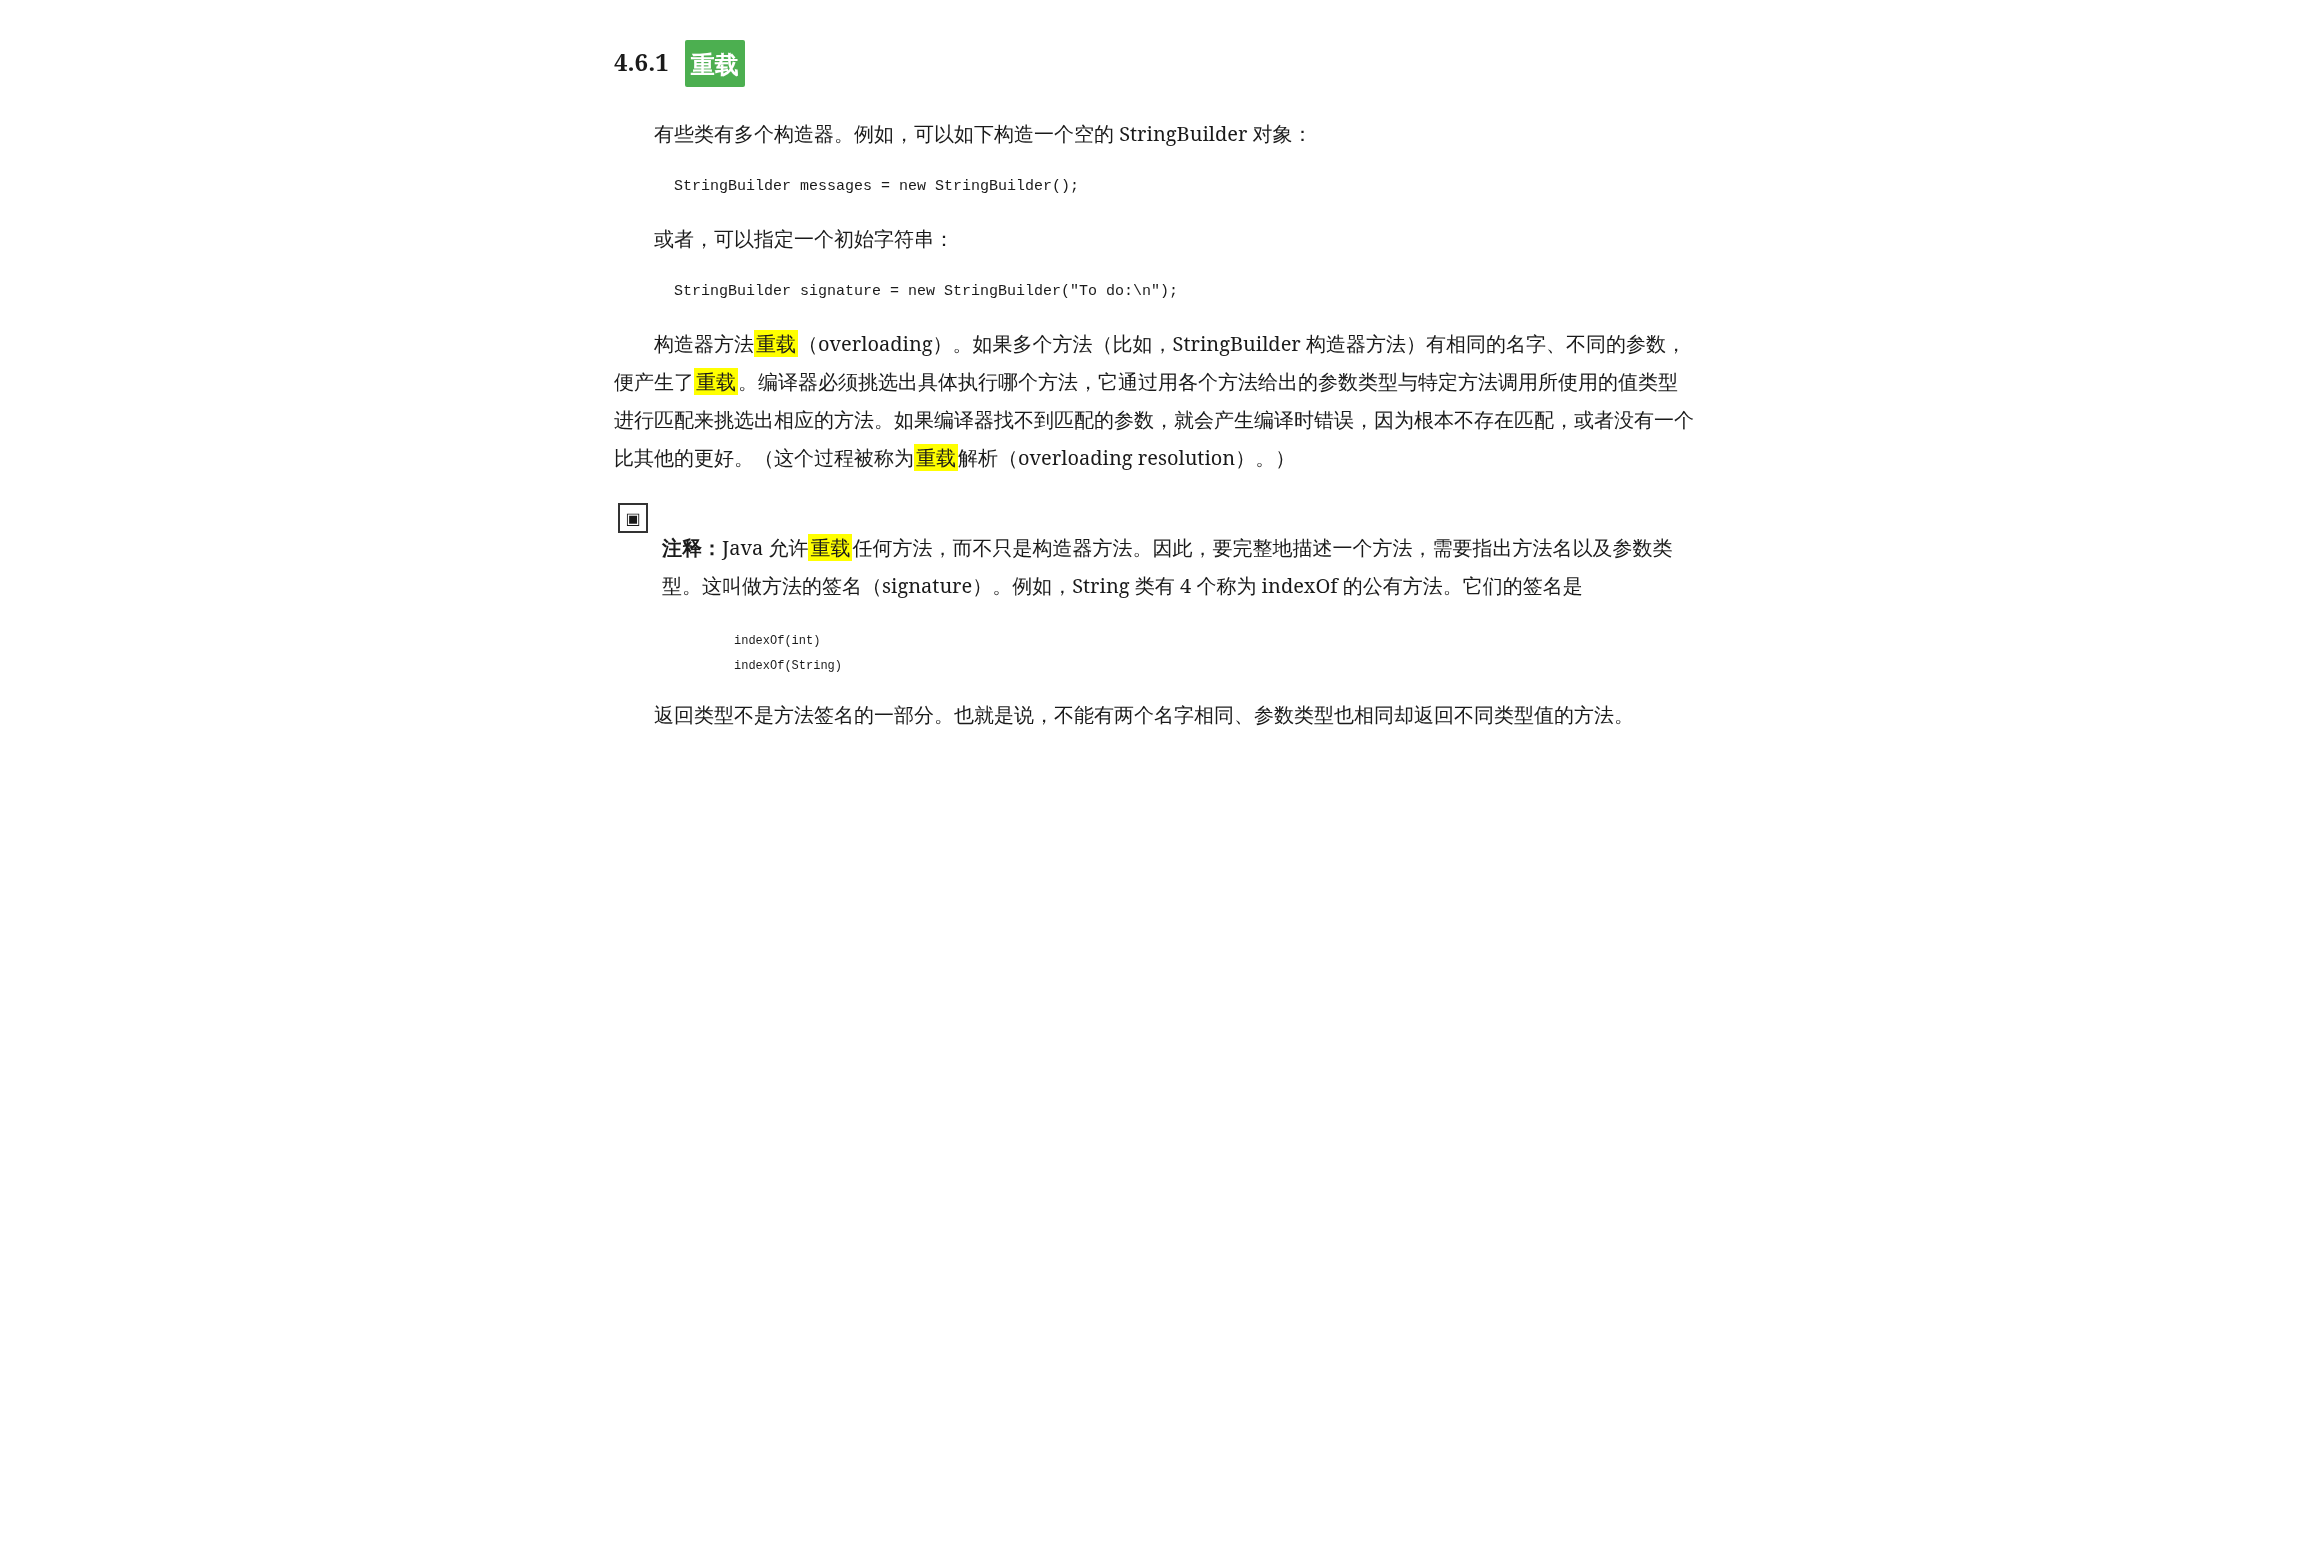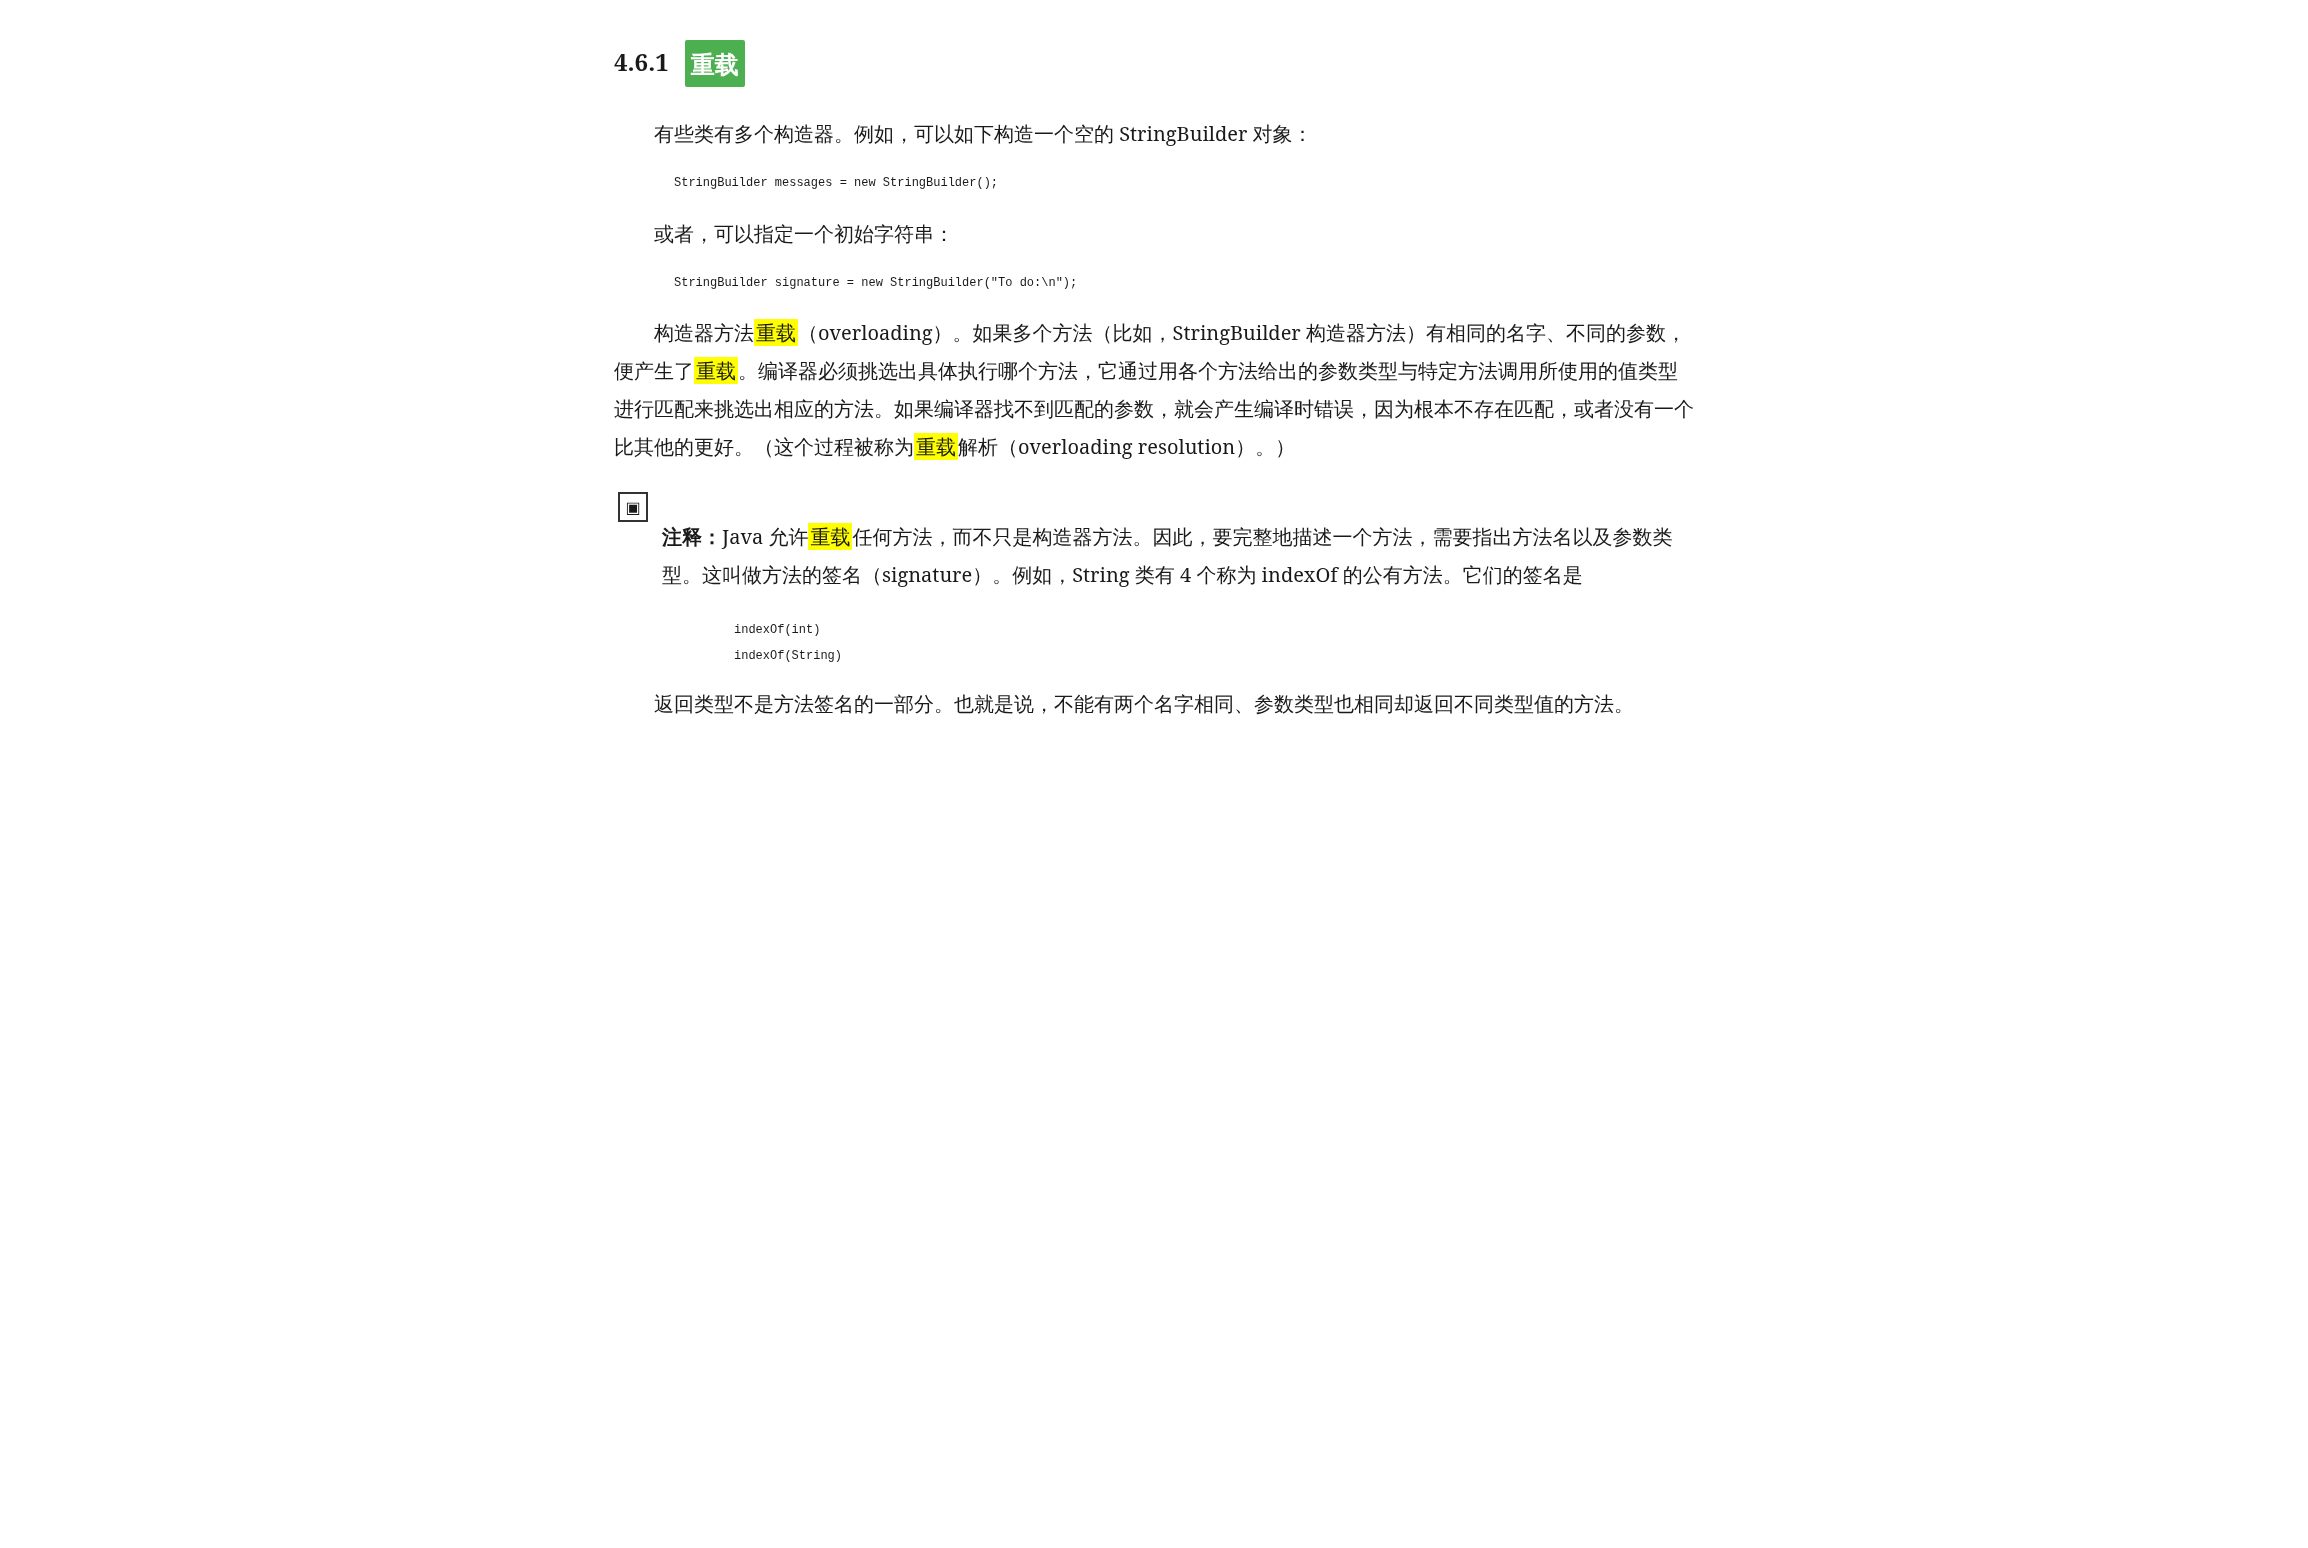--- a/index.html
+++ b/index.html
@@ -47,21 +47,21 @@
     }
 
     .paragraph {
       margin-bottom: 20px;
       text-indent: 2em;
       line-height: 1.9;
     }
 
     .code-block {
       font-family: "Courier New", Courier, monospace;
-      font-size: 12px;
+      font-size: 15px;
       margin: 12px 0 20px 60px;
       color: #1a1a1a;
       line-height: 1.8;
     }
 
     .note-box {
       display: flex;
       align-items: flex-start;
       gap: 14px;
       margin: 24px 0;

